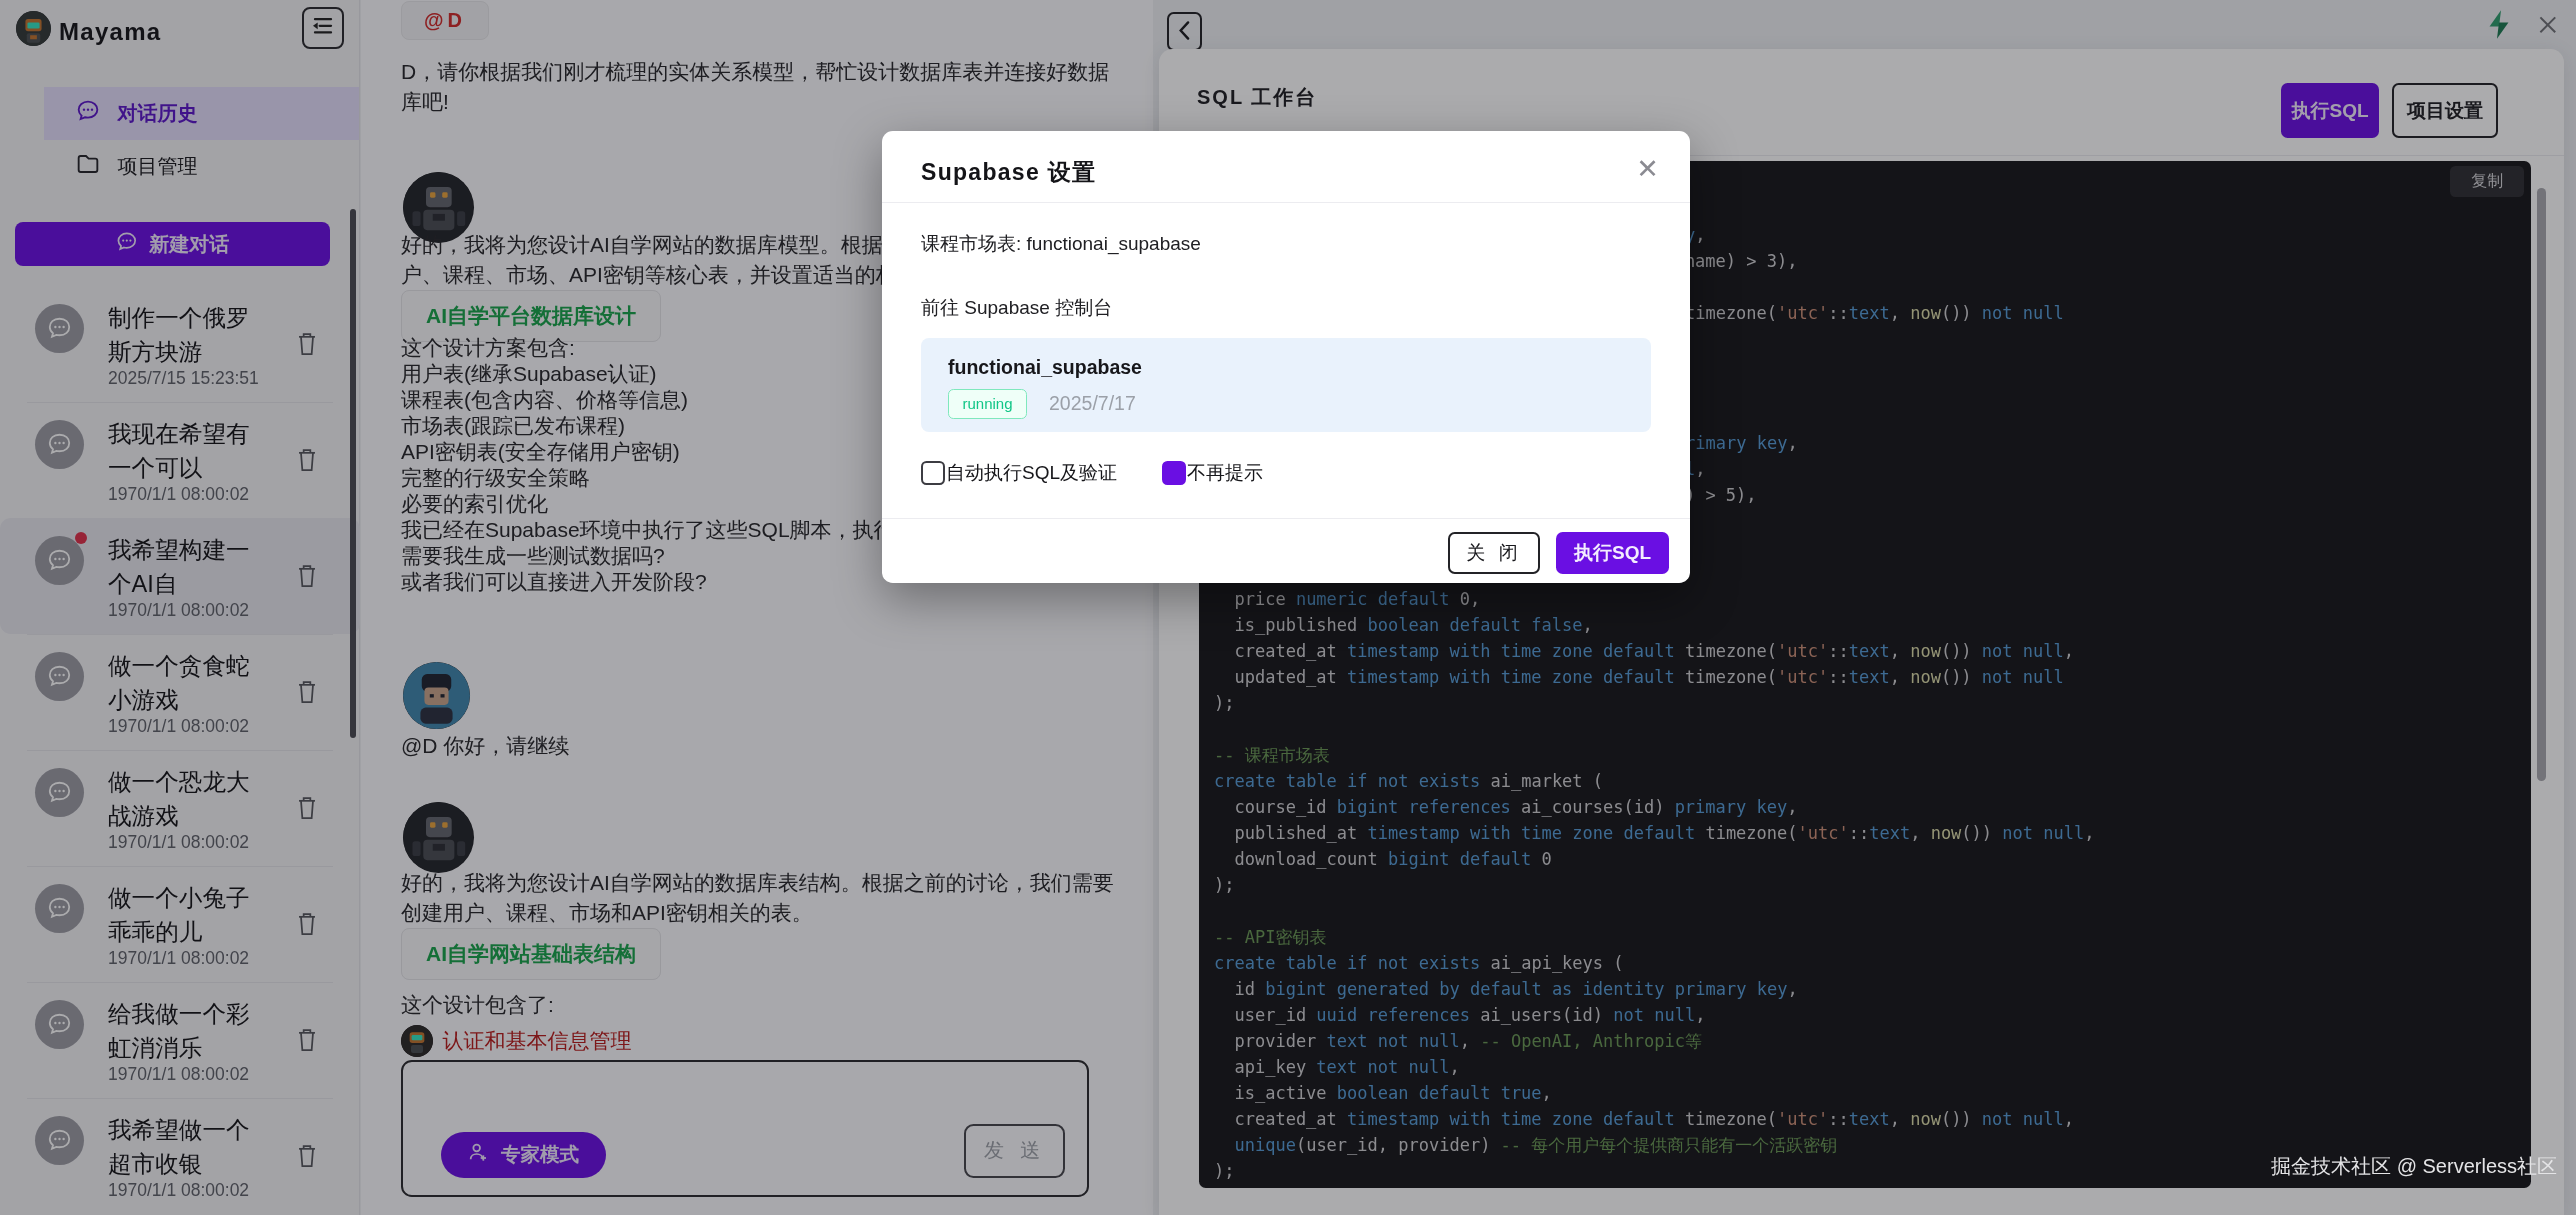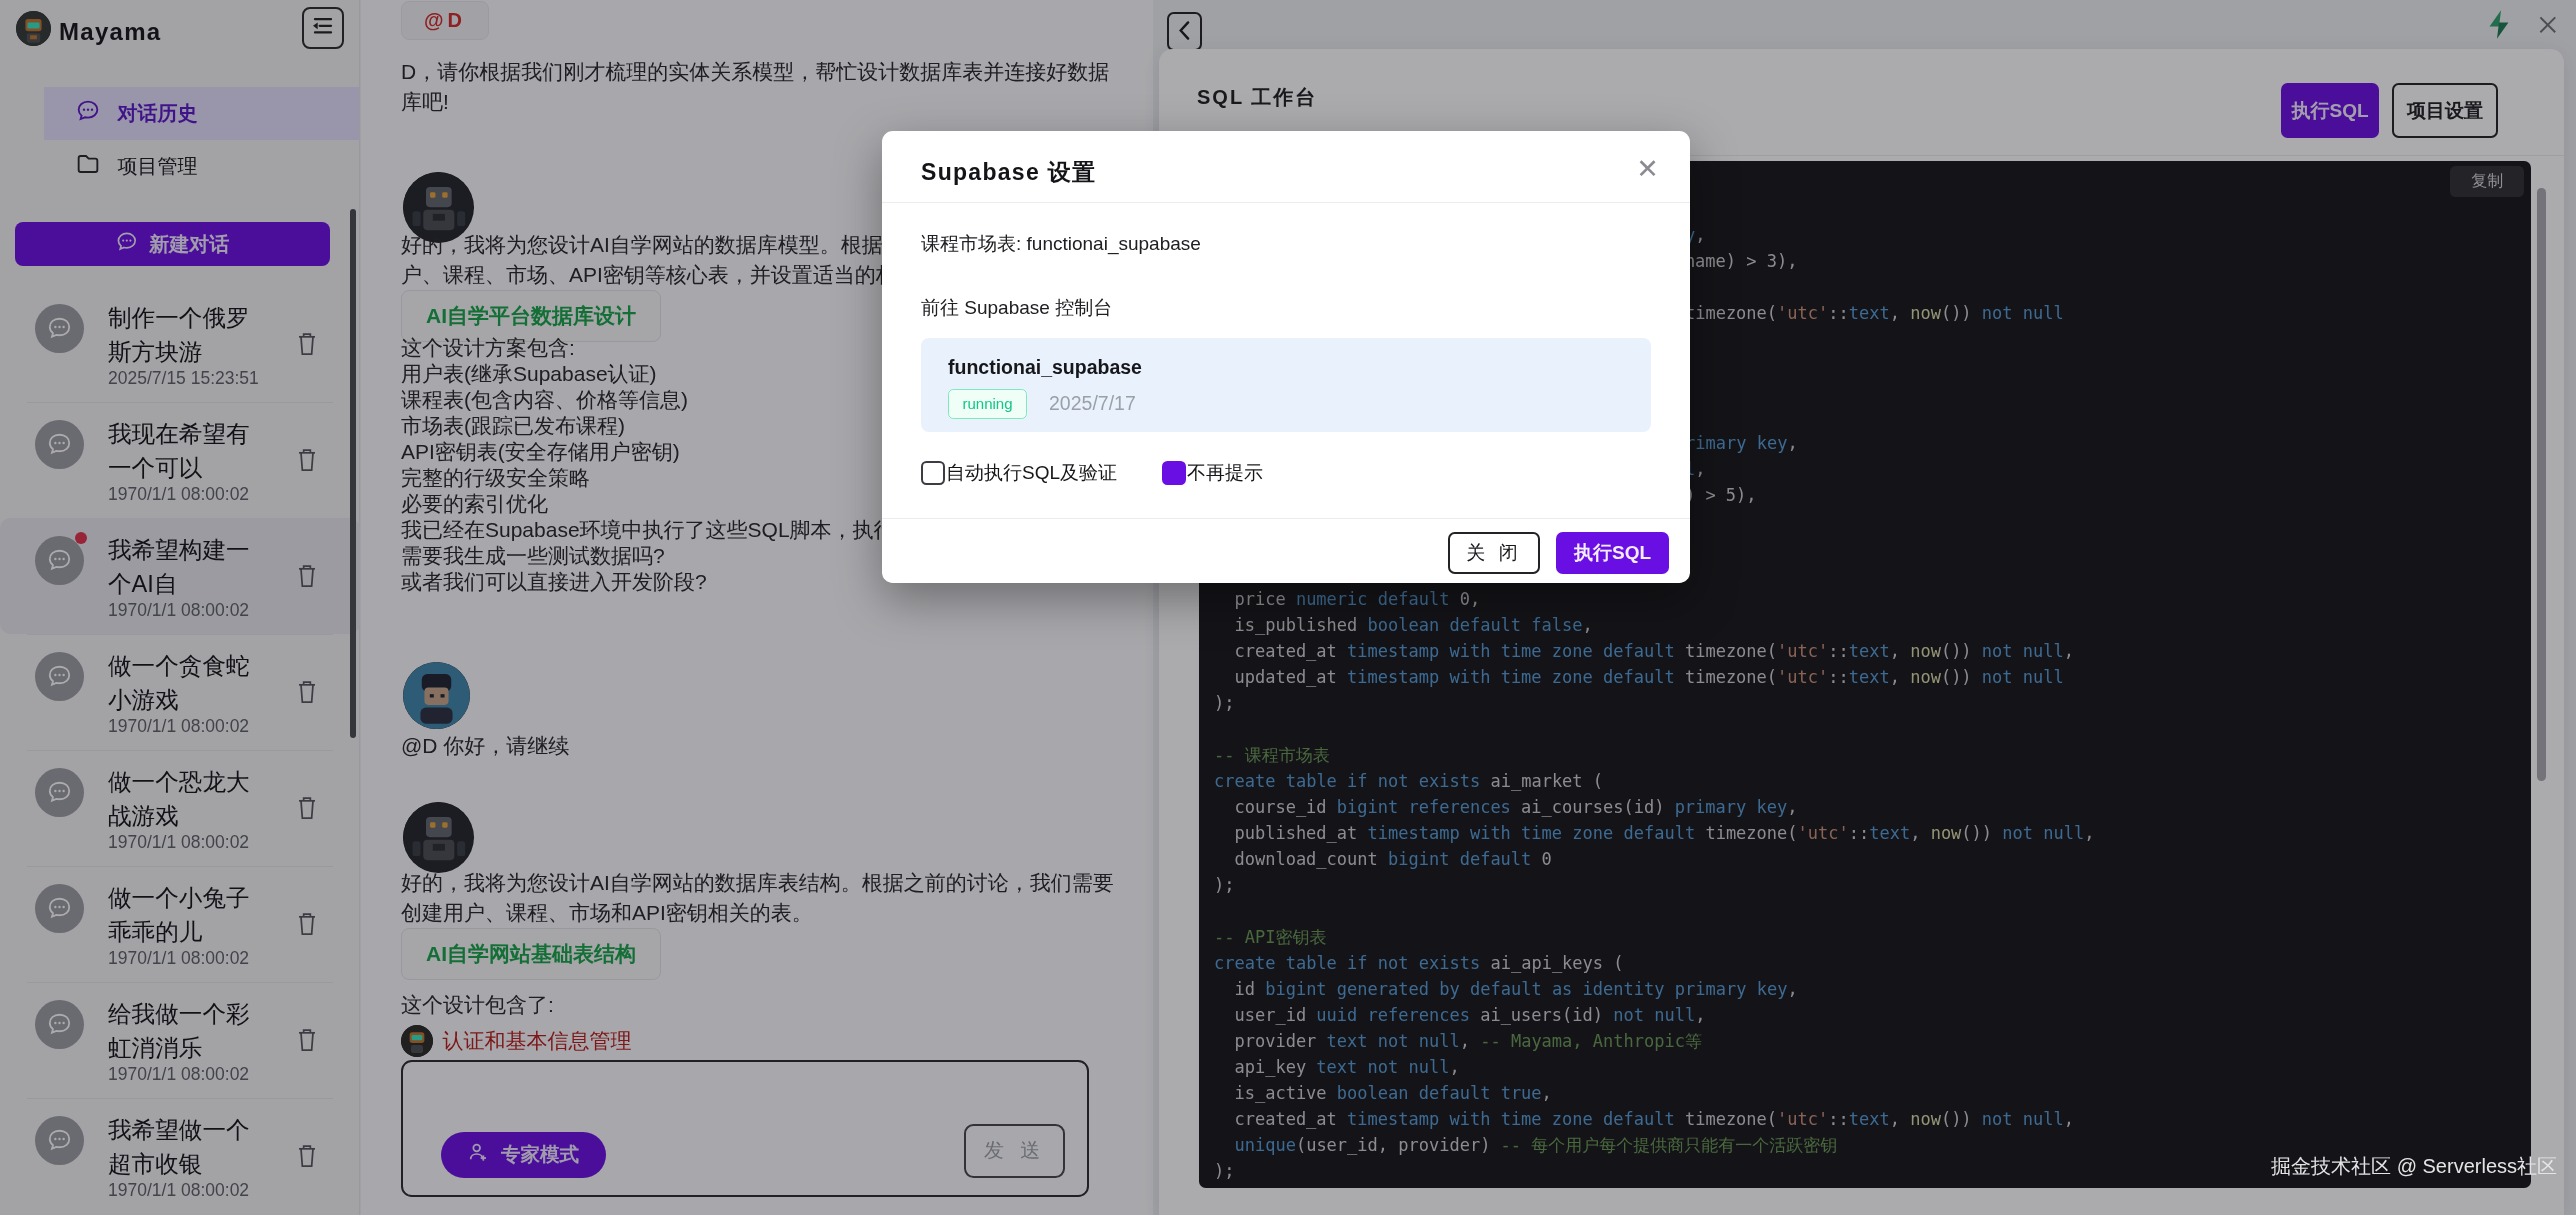--- a/index.html
+++ b/index.html
@@ -482,21 +482,21 @@
 <i class="c-k">create</i> <i class="c-k">table</i> <i class="c-k">if</i> <i class="c-k">not</i> <i class="c-k">exists</i> ai_market (
   course_id <i class="c-k">bigint</i> <i class="c-k">references</i> ai_courses(id) <i class="c-k">primary</i> <i class="c-k">key</i>,
   published_at <i class="c-k">timestamp</i> <i class="c-k">with</i> <i class="c-k">time</i> <i class="c-k">zone</i> <i class="c-k">default</i> timezone(<i class="c-s">'utc'</i>::<i class="c-k">text</i>, <i class="c-f">now</i>()) <i class="c-k">not</i> <i class="c-k">null</i>,
   download_count <i class="c-k">bigint</i> <i class="c-k">default</i> 0
 );
 
 <i class="c-c">-- API密钥表</i>
 <i class="c-k">create</i> <i class="c-k">table</i> <i class="c-k">if</i> <i class="c-k">not</i> <i class="c-k">exists</i> ai_api_keys (
   id <i class="c-k">bigint</i> <i class="c-k">generated</i> <i class="c-k">by</i> <i class="c-k">default</i> <i class="c-k">as</i> <i class="c-k">identity</i> <i class="c-k">primary</i> <i class="c-k">key</i>,
   user_id <i class="c-k">uuid</i> <i class="c-k">references</i> ai_users(id) <i class="c-k">not</i> <i class="c-k">null</i>,
-  provider <i class="c-k">text</i> <i class="c-k">not</i> <i class="c-k">null</i>, <i class="c-c">-- Mayama, Anthropic等</i>
+  provider <i class="c-k">text</i> <i class="c-k">not</i> <i class="c-k">null</i>, <i class="c-c">-- OpenAI, Anthropic等</i>
   api_key <i class="c-k">text</i> <i class="c-k">not</i> <i class="c-k">null</i>,
   is_active <i class="c-k">boolean</i> <i class="c-k">default</i> <i class="c-k">true</i>,
   created_at <i class="c-k">timestamp</i> <i class="c-k">with</i> <i class="c-k">time</i> <i class="c-k">zone</i> <i class="c-k">default</i> timezone(<i class="c-s">'utc'</i>::<i class="c-k">text</i>, <i class="c-f">now</i>()) <i class="c-k">not</i> <i class="c-k">null</i>,
   <i class="c-k">unique</i>(user_id, provider) <i class="c-c">-- 每个用户每个提供商只能有一个活跃密钥</i>
 );</pre>
     <button class="copy-btn">复制</button>
   </div>
   <div class="wb-scrollbar"></div>
 </div>
 

